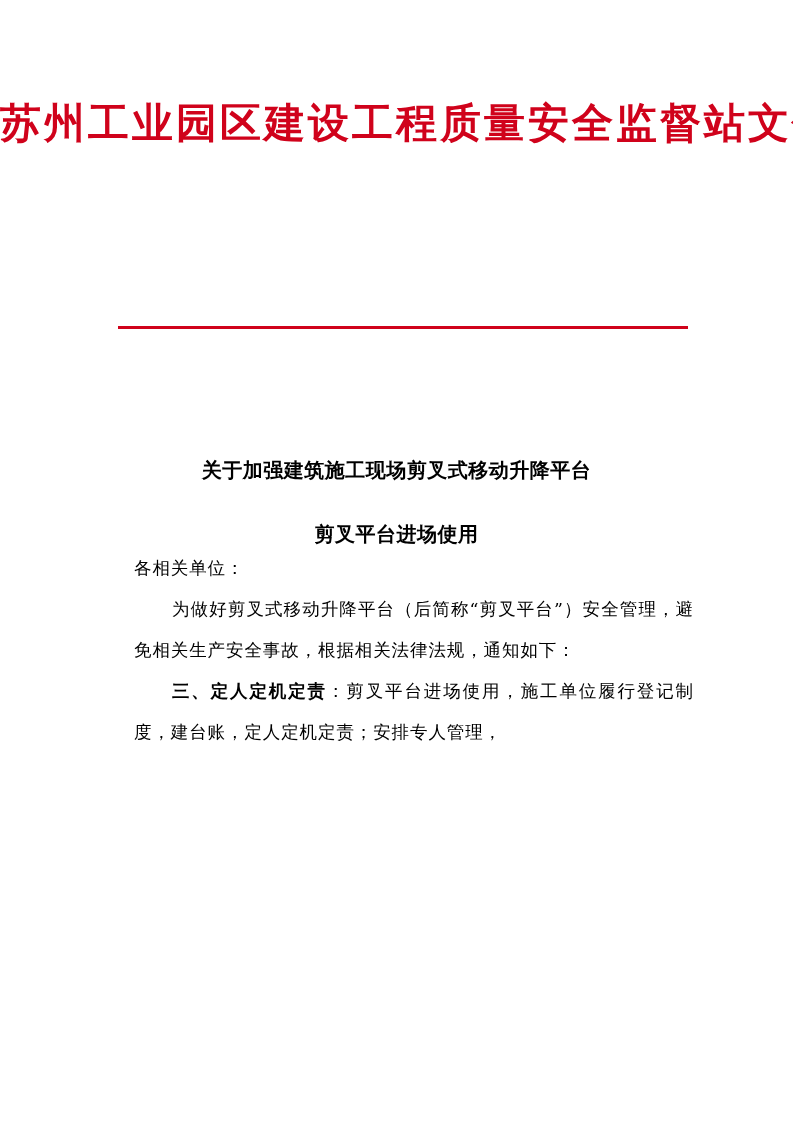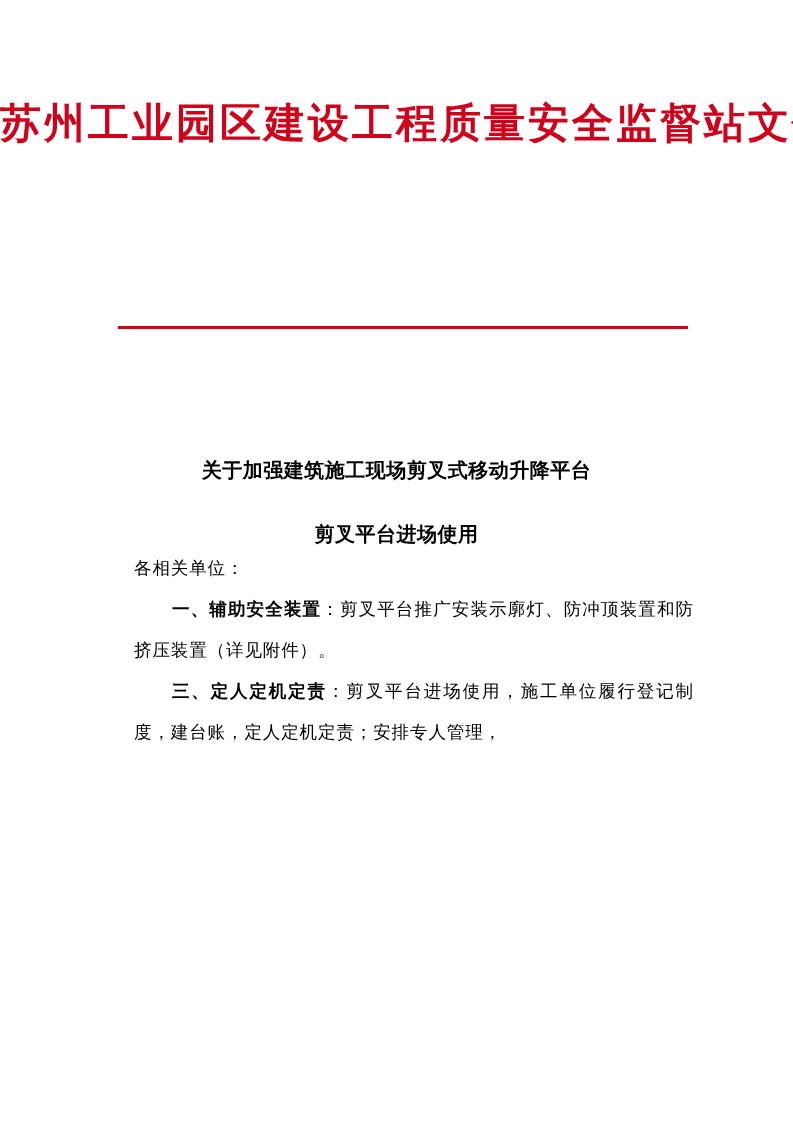--- a/index.html
+++ b/index.html
@@ -93,17 +93,17 @@
 
   <div class="red-rule"></div>
 
   <div class="doc-title">
     <div>关于加强建筑施工现场剪叉式移动升降平台</div>
     <div>剪叉平台进场使用</div>
   </div>
 
   <div class="body-text">
     <p>各相关单位：</p>
-    <p class="indent"><span class="lead">一、辅助安全装置</span><span>：</span><span>剪叉平台推广安装示廓灯、防冲顶装置和防挤压装置（详见附件）。</span></p>
+    <p class="indent">为做好剪叉式移动升降平台（后简称“剪叉平台”）安全管理，避免相关生产安全事故，根据相关法律法规，通知如下：</p>
     <p class="indent"><span class="lead">三、定人定机定责</span><span>：</span><span>剪叉平台进场使用，施工单位履行登记制度，建台账，定人定机定责；安排专人管理，</span></p>
   </div>
 
 </div>
 
 </body></html>

